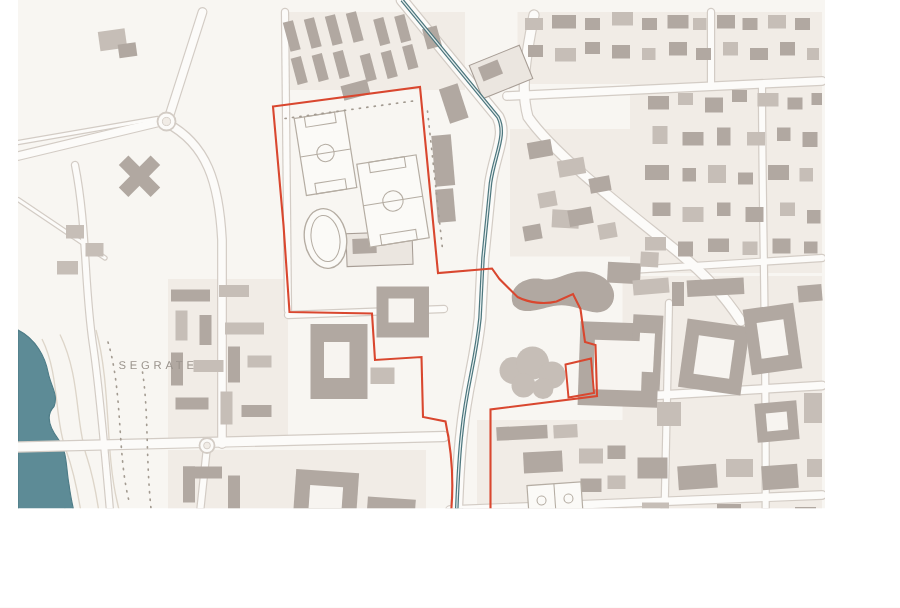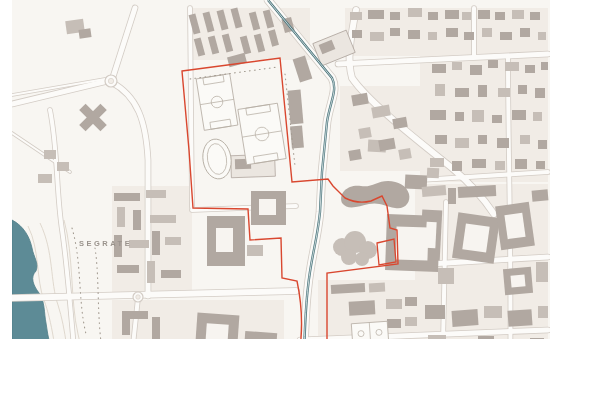--- a/index.html
+++ b/index.html
@@ -1,17 +1,17 @@
 <!DOCTYPE html>
 <html><head>
 <meta charset="utf-8">
 <style>
   html,body{margin:0;padding:0;background:#ffffff;}
   .sheet{position:relative;width:600px;height:339px;background:#ffffff;overflow:hidden;
-         font-family:"Liberation Sans", sans-serif;font-weight:bold;}
+         font-family:"Liberation Sans", sans-serif;}
   svg{position:absolute;left:0;top:0;display:block;}
   text.place{font-family:"Liberation Sans", sans-serif;font-size:7.5px;letter-spacing:2.5px;
              fill:#9a938c;}
 </style>
 </head>
 <body>
 
 <div class="sheet">
   <svg id="map" width="600" height="405" viewBox="0 0 600 405">
     <defs>

